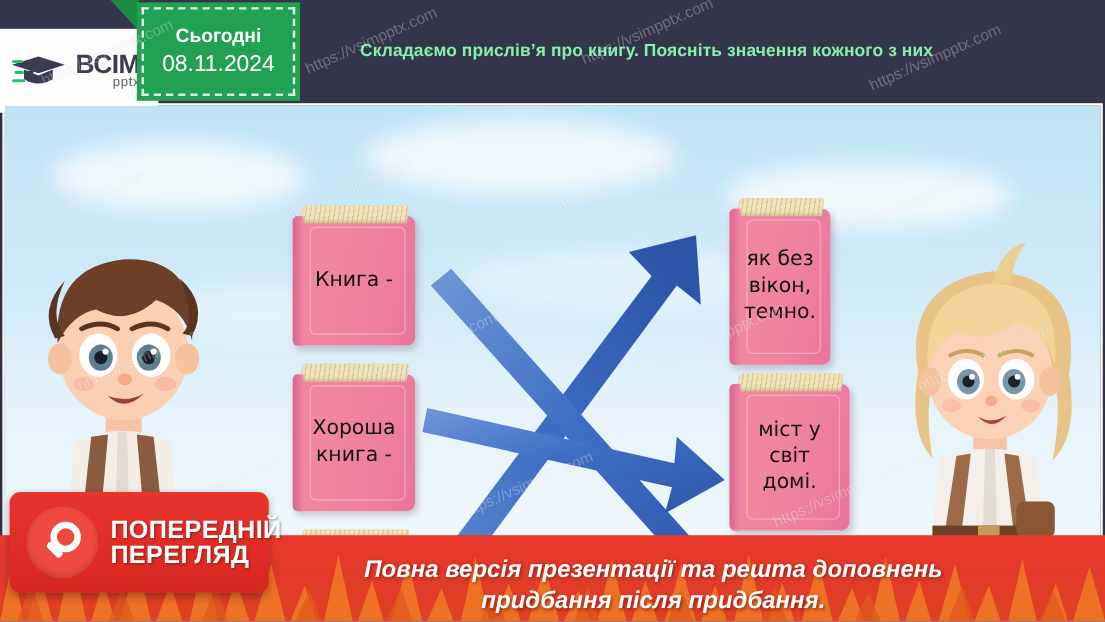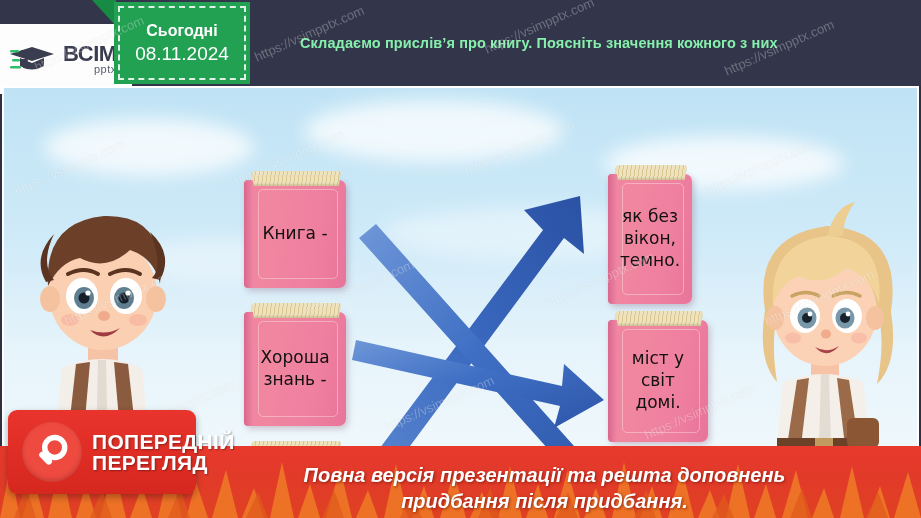--- a/index.html
+++ b/index.html
@@ -149,21 +149,21 @@
   .book-r1 { left: 604px; top:  86px;  width: 84px; height: 130px; }
   .book-r2 { left: 604px; top: 232px;  width: 100px; height: 122px; }
   .book-r3 { left: 604px; top: 374px;  width: 100px; height: 120px; }
 
   
   .arrows { position: absolute; left: 0; top: 0; width: 917px; height: 430px; }
 
   
   .preview-badge {
     position: absolute; left: 8px; top: 410px;
-    width: 188px; height: 84px;
+    width: 216px; height: 84px;
     background: linear-gradient(#e8342c, #d6271f);
     border-radius: 9px;
     box-shadow: 0 3px 7px rgba(0,0,0,.3);
     display: flex; align-items: center; gap: 10px;
     padding-left: 14px;
     z-index: 40;
   }
   .preview-circle {
     width: 60px; height: 60px; flex: none;
     background: #ee4a40;
@@ -299,21 +299,21 @@
       <span class="spine"></span>
       <span class="inner-frame"></span>
       <span class="book-text" style="white-space:pre-line">Книга -</span>
     </div>
 
     <div class="book book-l2">
       <span class="pages"></span>
       <span class="spine"></span>
       <span class="inner-frame"></span>
       <span class="book-text" style="white-space:pre-line">Хороша
-знань -</span>
+книга -</span>
     </div>
 
     <div class="book book-l3">
       <span class="pages"></span>
       <span class="spine"></span>
       <span class="inner-frame"></span>
       <span class="book-text" style="white-space:pre-line">В домі
 без
 книги,</span>
     </div>

